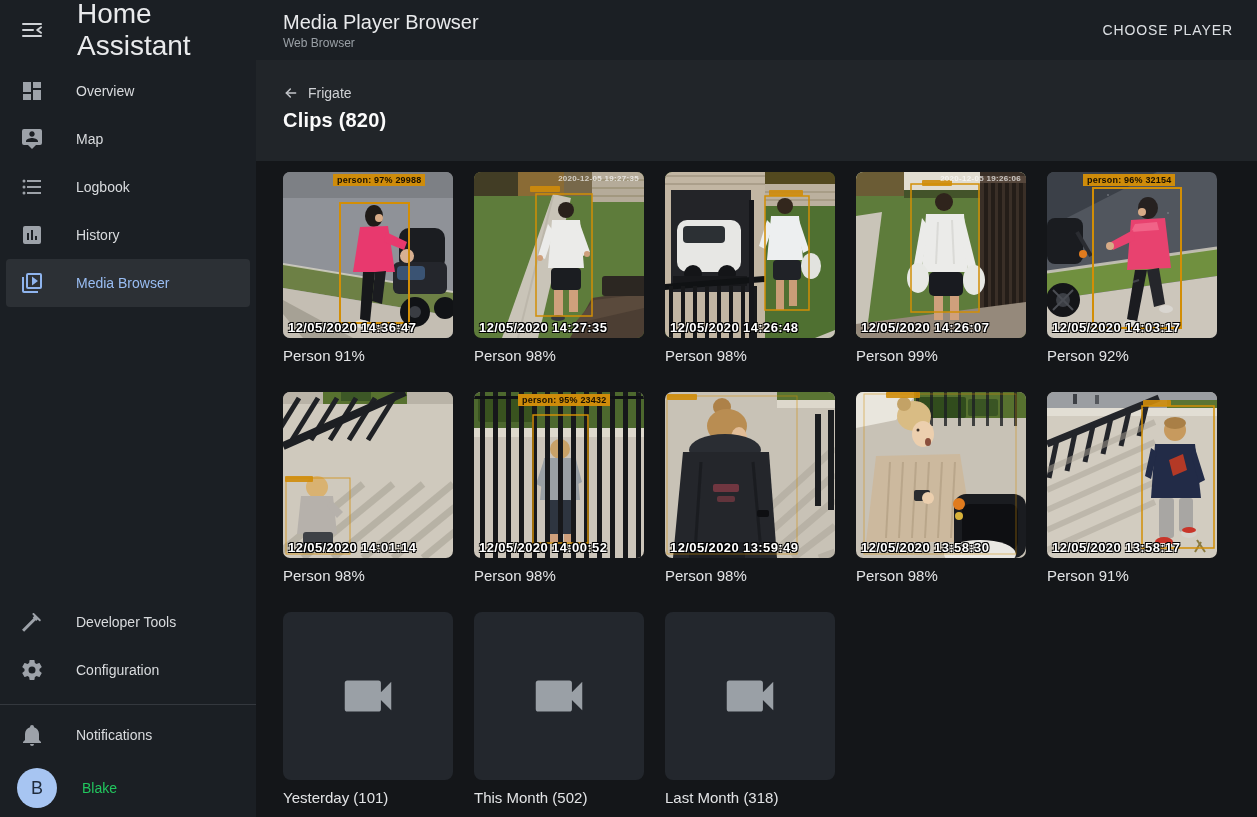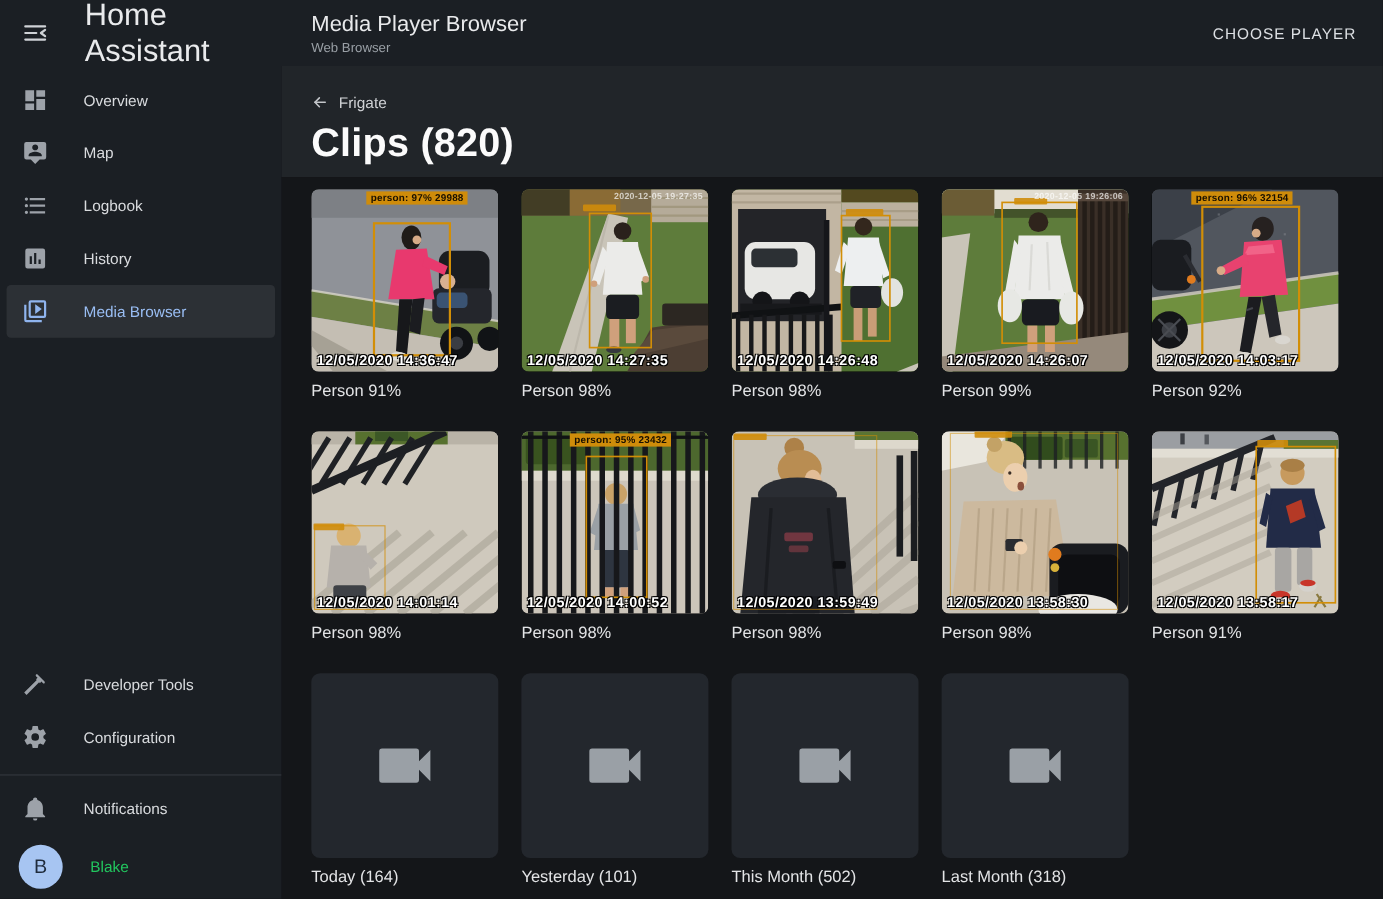--- a/index.html
+++ b/index.html
@@ -40,21 +40,21 @@
     color: #1f2b3c; display: flex; align-items: center; justify-content: center;
     font-size: 18px; margin-left: 11px; flex: 0 0 40px; }
   .sb-user .lbl { margin-left: 25px; font-size: 14px; font-weight: 500; color: #22c55e; }
   
   .main-header { position: absolute; left: 256px; top: 60px; width: 1001px; height: 101px;
     background: #212529; padding: 25px 0 0 27px; }
   .breadcrumb { display: flex; align-items: center; gap: 9px; width: max-content;
     color: #cfd1d4; font-size: 14px; cursor: pointer; }
   .crumb-arrow { width: 16px; height: 16px; color: #c3c6ca; }
   .crumb-arrow svg { width: 16px; height: 16px; display: block; }
-  .page-title { margin-top: 8px; font-size: 36px; font-weight: 700; color: #fbfbfb; letter-spacing: .2px; }
+  .page-title { margin-top: 8px; font-size: 20px; font-weight: 700; color: #fbfbfb; letter-spacing: .2px; }
   
   .content { position: absolute; left: 256px; top: 161px; width: 1001px; height: 656px;
     background: #141619; padding: 11px 0 0 27px; overflow: hidden; }
   .grid { display: grid; grid-template-columns: repeat(5, 170px); column-gap: 21px; row-gap: 27px; }
   .cell { width: 170px; cursor: pointer; }
   .thumb { position: relative; width: 170px; height: 166px; border-radius: 7px;
     overflow: hidden; background: #000; }
   .thumb svg { display: block; width: 170px; height: 166px; }
   .osd { position: absolute; left: 5px; bottom: 3px; font-size: 13px; font-weight: 700;
     color: #fff; letter-spacing: .4px; white-space: nowrap;
@@ -544,46 +544,36 @@
         <div class="cap">Person 91%</div>
       </div>
       <div class="cell">
         <div class="folder-thumb">
           <span class="vic">
             <svg viewBox="0 0 24 24">
               <path fill="currentColor" d="M17,10.5V7A1,1 0 0,0 16,6H4A1,1 0 0,0 3,7V17A1,1 0 0,0 4,18H16A1,1 0 0,0 17,17V13.5L21,17.5V6.5L17,10.5Z"></path>
             </svg>
           </span>
         </div>
-        <div class="cap">Today (164)</div>
+        <div class="cap">Yesterday (101)</div>
       </div>
       <div class="cell">
         <div class="folder-thumb">
           <span class="vic">
             <svg viewBox="0 0 24 24">
               <path fill="currentColor" d="M17,10.5V7A1,1 0 0,0 16,6H4A1,1 0 0,0 3,7V17A1,1 0 0,0 4,18H16A1,1 0 0,0 17,17V13.5L21,17.5V6.5L17,10.5Z"></path>
             </svg>
           </span>
         </div>
-        <div class="cap">Yesterday (101)</div>
+        <div class="cap">This Month (502)</div>
       </div>
       <div class="cell">
         <div class="folder-thumb">
           <span class="vic">
             <svg viewBox="0 0 24 24">
               <path fill="currentColor" d="M17,10.5V7A1,1 0 0,0 16,6H4A1,1 0 0,0 3,7V17A1,1 0 0,0 4,18H16A1,1 0 0,0 17,17V13.5L21,17.5V6.5L17,10.5Z"></path>
             </svg>
           </span>
         </div>
-        <div class="cap">This Month (502)</div>
-      </div>
-      <div class="cell">
-        <div class="folder-thumb">
-          <span class="vic">
-            <svg viewBox="0 0 24 24">
-              <path fill="currentColor" d="M17,10.5V7A1,1 0 0,0 16,6H4A1,1 0 0,0 3,7V17A1,1 0 0,0 4,18H16A1,1 0 0,0 17,17V13.5L21,17.5V6.5L17,10.5Z"></path>
-            </svg>
-          </span>
-        </div>
         <div class="cap">Last Month (318)</div>
       </div>
     </div>
 </main>
 
 </body></html>

